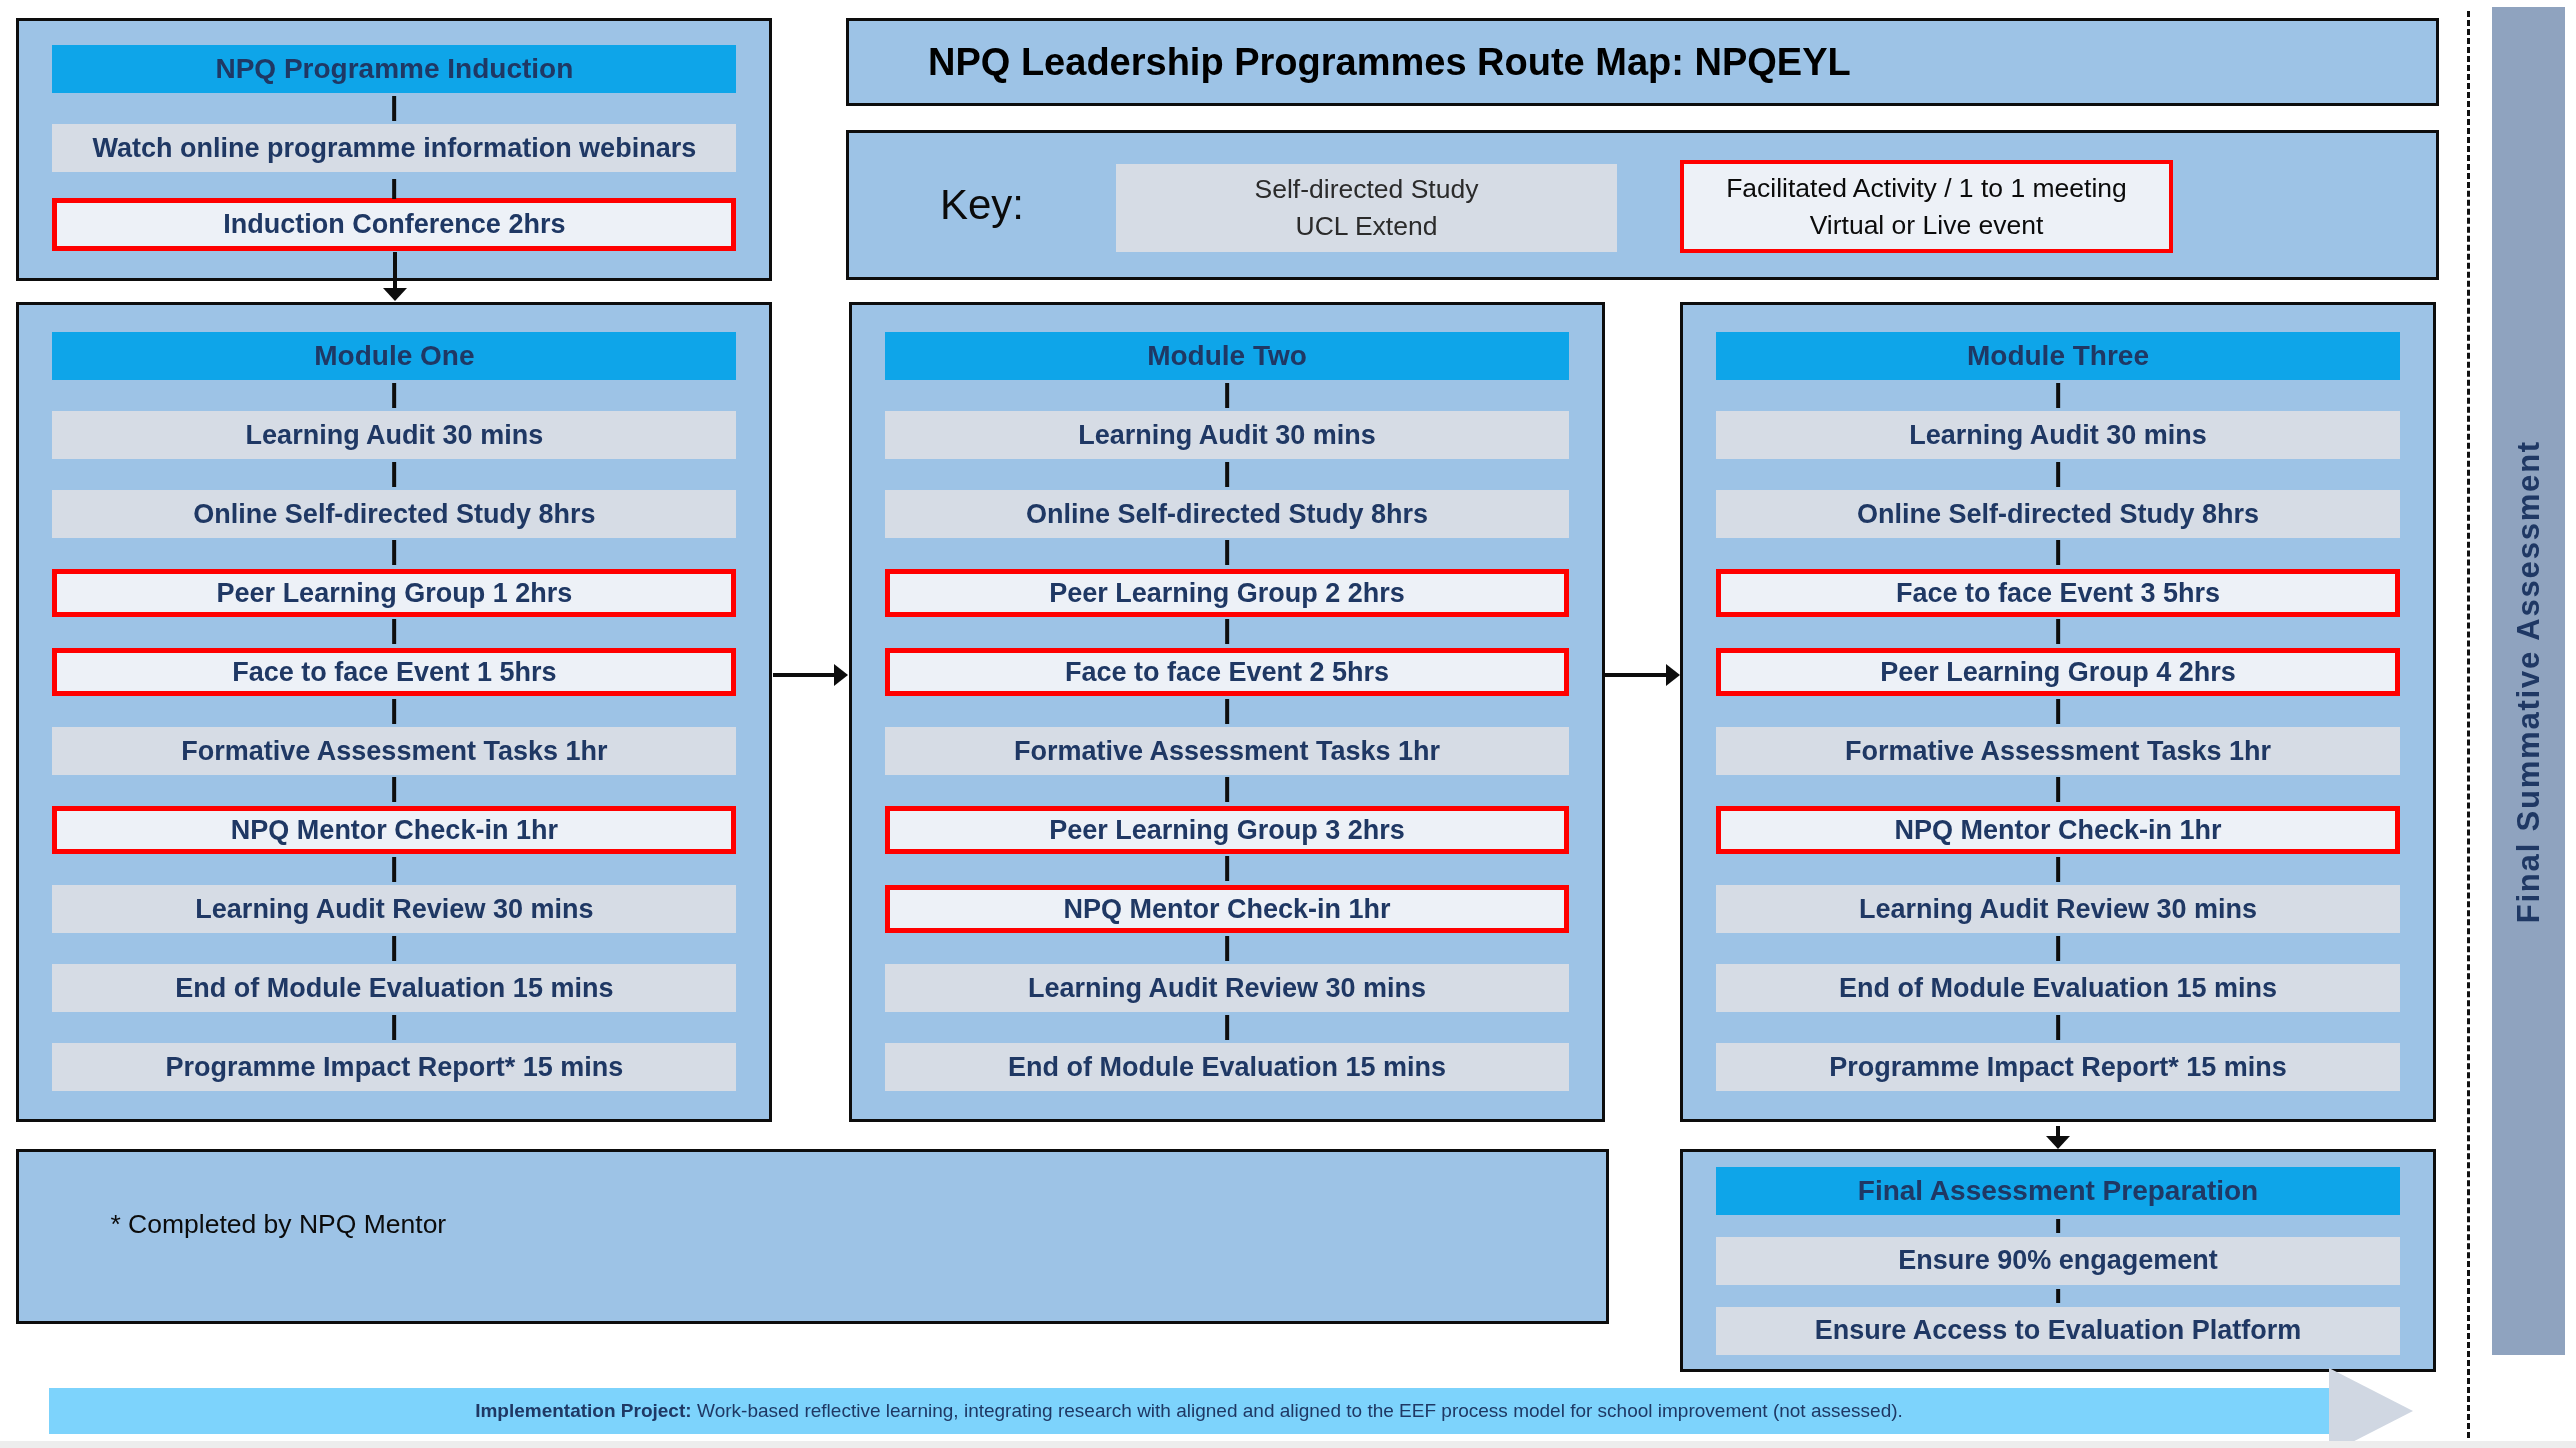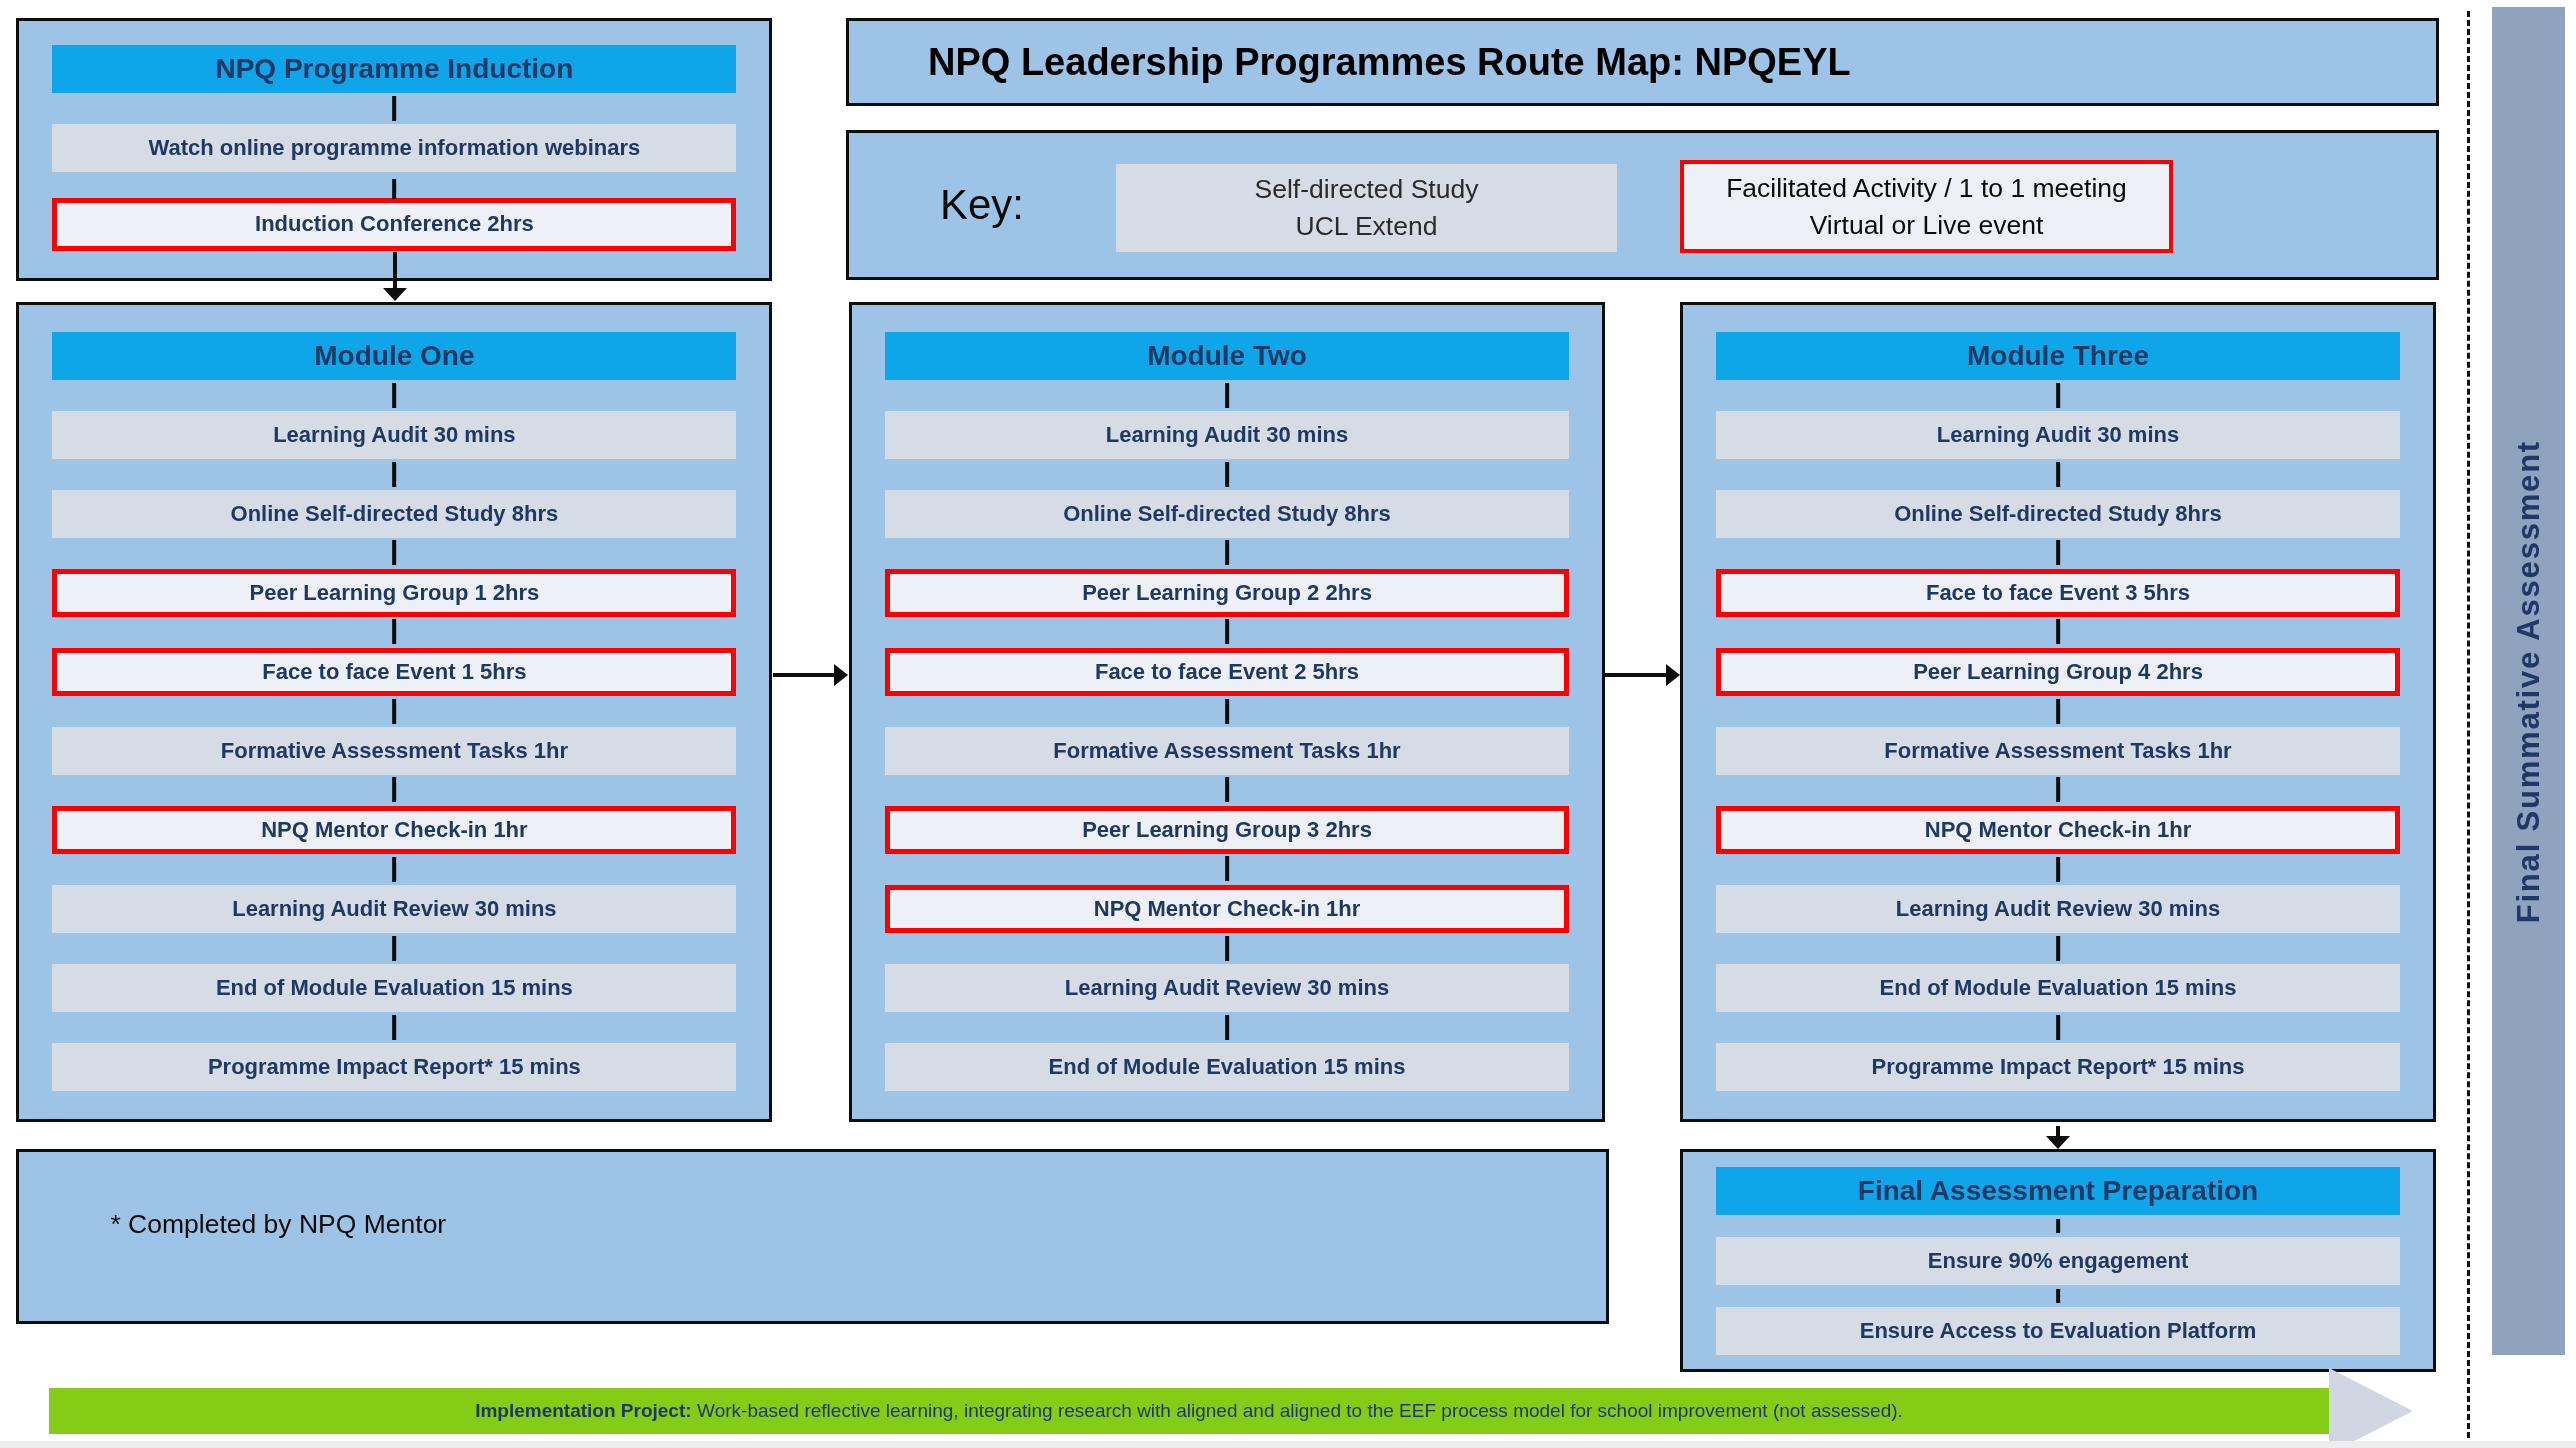--- a/index.html
+++ b/index.html
@@ -6,21 +6,21 @@
   body{width:2576px;height:1449px;position:relative;font-family:"Liberation Sans",sans-serif;overflow:hidden;}
   #page{position:absolute;inset:0;}
 
   .panel{position:absolute;background:#9DC3E6;border:3.7px solid #0d0d0d;box-sizing:border-box;}
 
   
   .pad{padding:24px 33px 0 33px;}
   .mhead{height:48px;background:#0ea5e9;display:flex;align-items:center;justify-content:center;
          font-weight:bold;font-size:28px;color:#1F3864;}
   .row{height:48px;margin-top:31px;background:#D6DCE5;display:flex;align-items:center;justify-content:center;
-       position:relative;font-weight:bold;font-size:22px;color:#1F3864;box-sizing:border-box;text-align:center;}
+       position:relative;font-weight:bold;font-size:27px;color:#1F3864;box-sizing:border-box;text-align:center;}
   .row::before{content:"";position:absolute;top:-28px;left:50%;transform:translateX(-50%);
                width:3.7px;height:25px;background:#0d0d0d;}
   .row[data-type="facilitated"]{background:#EDF1F7;border:5.5px solid #FF0000;}
   .row[data-type="facilitated"]::before{top:-34px;}
 
   #induction{left:16.4px;top:18px;width:756px;height:263px;}
   #induction .row.last{margin-top:25.6px;height:53px;}
   #induction .row.last::before{height:20px;top:-24px;}
 
   #title-panel{left:846px;top:18px;width:1593px;height:88px;display:flex;align-items:center;}
@@ -56,21 +56,21 @@
   #arrow-induction{left:393px;top:252px;height:36px;}
   #arrow-m3-down{left:2056px;top:1126px;height:10px;}
   .harrow{position:absolute;height:3.7px;background:#0d0d0d;z-index:5;}
   .harrow::after{content:"";position:absolute;right:-13.7px;top:50%;transform:translateY(-50%);
                  width:0;height:0;border-top:11px solid transparent;border-bottom:11px solid transparent;
                  border-left:14.6px solid #0d0d0d;}
   #arrow-m1-m2{left:773px;top:673px;width:61px;}
   #arrow-m2-m3{left:1605px;top:673px;width:61px;}
 
   
-  #strip-body{position:absolute;left:49px;top:1388px;width:2280px;height:46px;background:#84cc16;
+  #strip-body{position:absolute;left:49px;top:1388px;width:2280px;height:46px;background:#7dd3fc;
               display:flex;align-items:center;justify-content:center;font-size:19px;color:#1F3864;}
   #strip-body b{margin-right:5.5px;}
   #strip-head{position:absolute;left:2329px;top:1368px;width:0;height:0;
               border-top:43px solid transparent;border-bottom:43px solid transparent;
               border-left:84px solid #D0D7E2;}
 
   #dashed-sep{position:absolute;left:2467px;top:11px;height:1427px;border-left:3.7px dashed #111;}
 
   #summative-bar{position:absolute;left:2492px;top:7.3px;width:73px;height:1348px;background:#8FA3BF;
                  display:flex;align-items:center;justify-content:center;}

